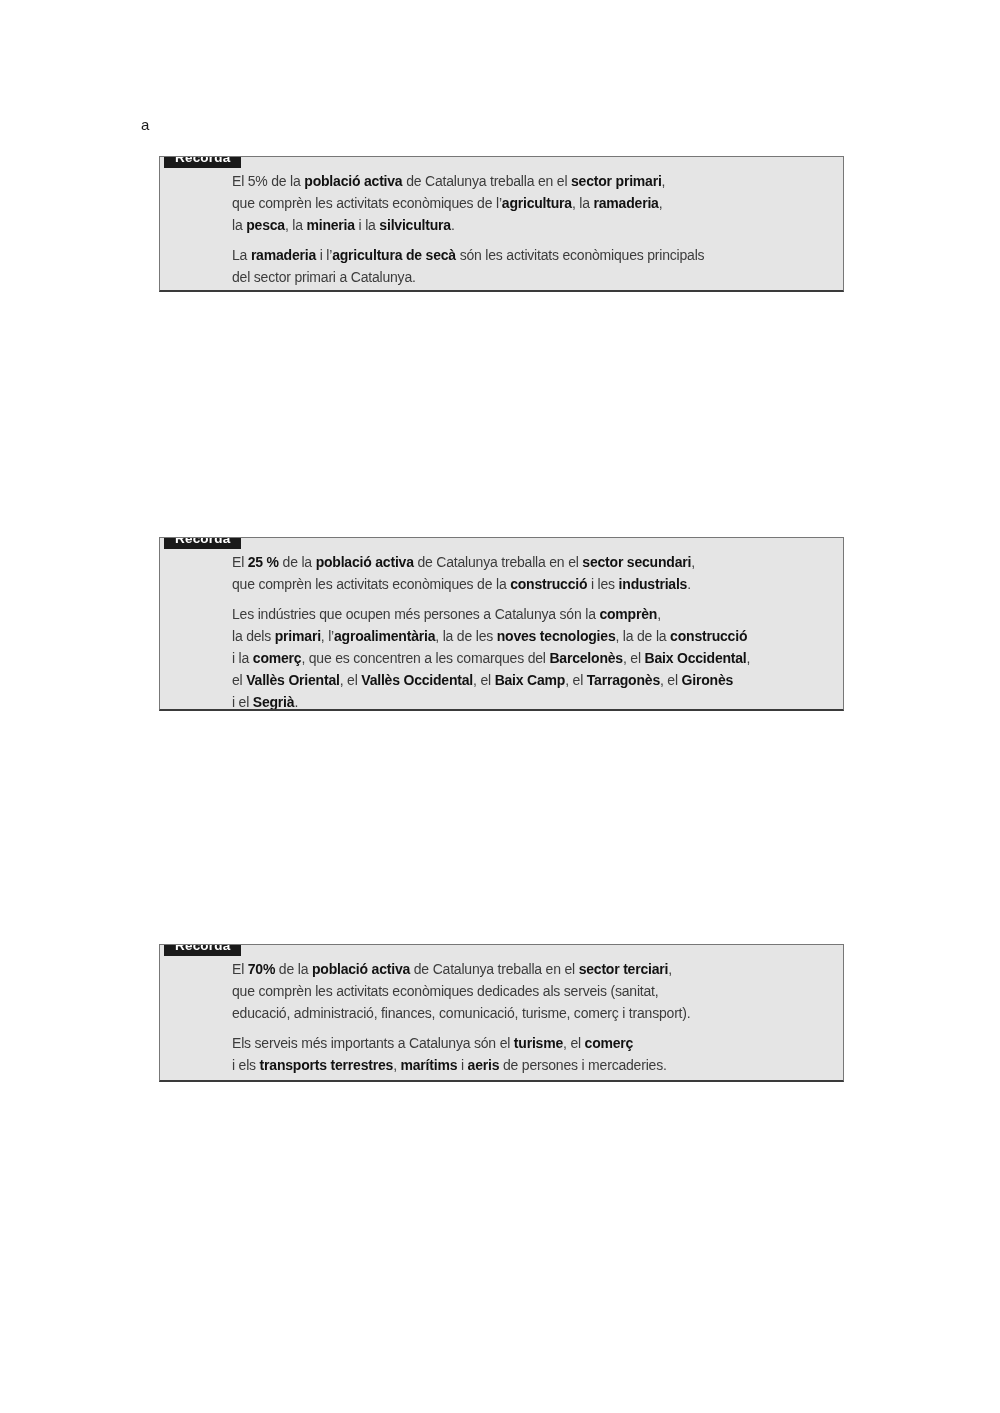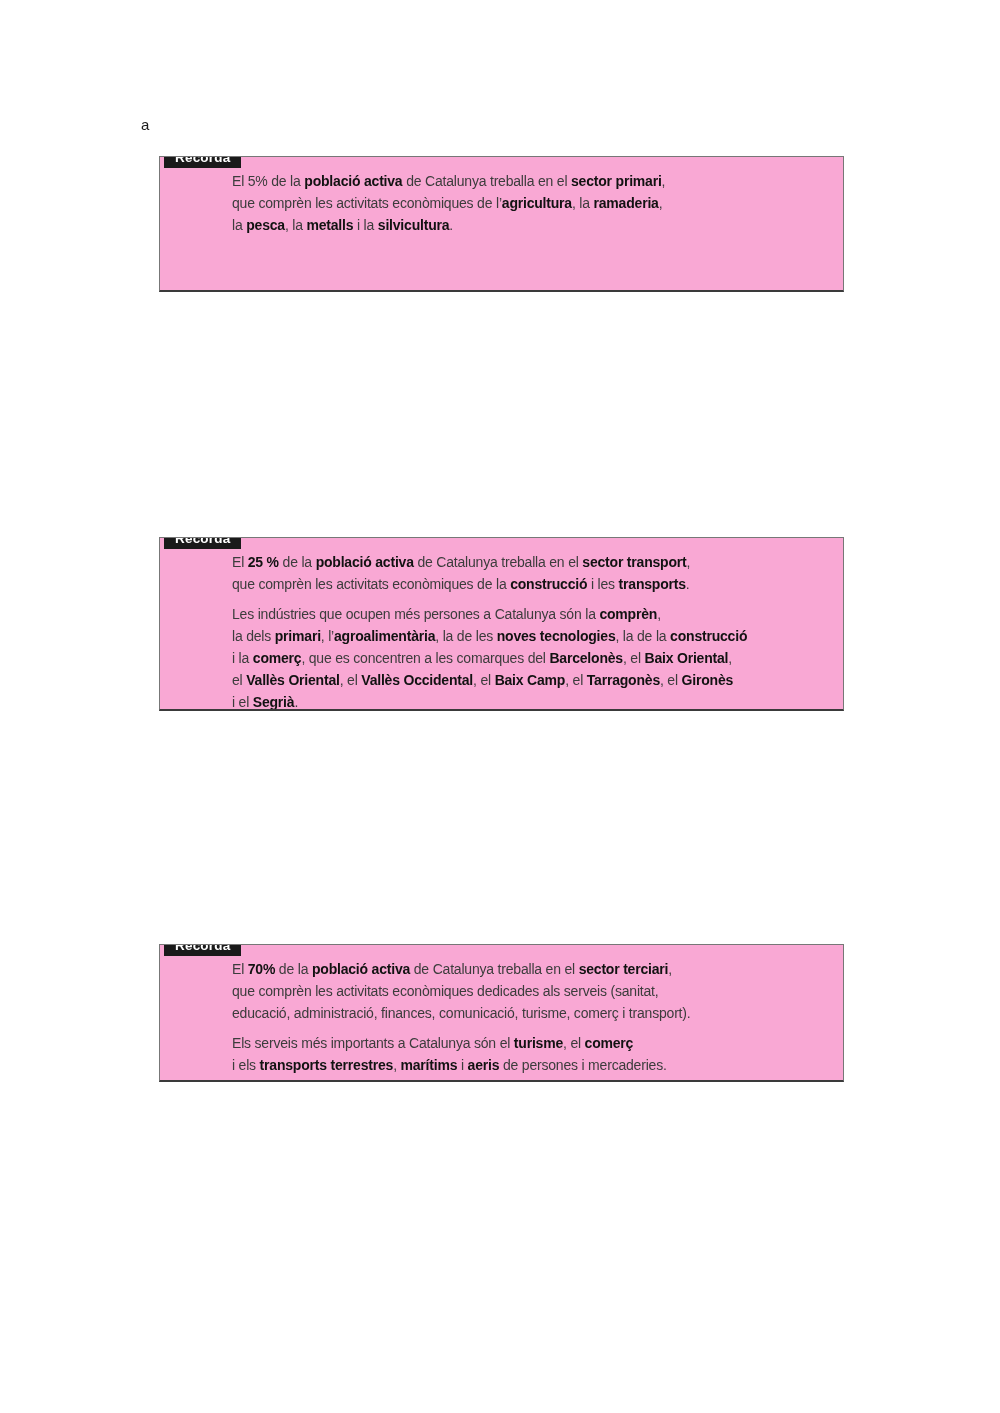--- a/index.html
+++ b/index.html
@@ -27,21 +27,21 @@
     top: 116px;
     font-size: 15px;
     color: #1b1b1b;
   }
   .recorda-box {
     position: absolute;
     left: 159px;
     width: 685px;
     border: 1px solid var(--box_border);
     border-bottom: 2px solid var(--box_border_bottom);
-    background: #f9a8d4;
+    background: #e5e5e5;
     overflow: hidden;
   }
   .box-1 { top: 156px; height: 136px; }
   .box-2 { top: 537px; height: 174px; }
   .box-3 { top: 944px; height: 138px; }
   .recorda-tab {
     position: absolute;
     top: -9px;
     left: 4px;
     height: 20px;
@@ -75,32 +75,34 @@
 
 <div class="page">
 
   <div class="marker">a</div>
 
   <section class="recorda-box box-1">
     <div class="recorda-tab">Recorda</div>
     <div class="box-content">
         <p class="para"><span>El 5% de la </span><span class="b">població activa</span><span> de Catalunya treballa en el </span><span class="b">sector primari</span><span>,
 que comprèn les activitats econòmiques de l’</span><span class="b">agricultura</span><span>, la </span><span class="b">ramaderia</span><span>,
-la </span><span class="b">pesca</span><span>, la </span><span class="b">metalls</span><span> i la </span><span class="b">silvicultura</span><span>.</span></p>
+la </span><span class="b">pesca</span><span>, la </span><span class="b">mineria</span><span> i la </span><span class="b">silvicultura</span><span>.</span></p>
+        <p class="para"><span>La </span><span class="b">ramaderia</span><span> i l’</span><span class="b">agricultura de secà</span><span> són les activitats econòmiques principals
+del sector primari a Catalunya.</span></p>
       </div>
   </section>
 
   <section class="recorda-box box-2">
     <div class="recorda-tab">Recorda</div>
     <div class="box-content">
-        <p class="para"><span>El </span><span class="b">25 %</span><span> de la </span><span class="b">població activa</span><span> de Catalunya treballa en el </span><span class="b">sector transport</span><span>,
-que comprèn les activitats econòmiques de la </span><span class="b">construcció</span><span> i les </span><span class="b">transports</span><span>.</span></p>
+        <p class="para"><span>El </span><span class="b">25 %</span><span> de la </span><span class="b">població activa</span><span> de Catalunya treballa en el </span><span class="b">sector secundari</span><span>,
+que comprèn les activitats econòmiques de la </span><span class="b">construcció</span><span> i les </span><span class="b">industrials</span><span>.</span></p>
         <p class="para"><span>Les indústries que ocupen més persones a Catalunya són la </span><span class="b">comprèn</span><span>,
 la dels </span><span class="b">primari</span><span>, l’</span><span class="b">agroalimentària</span><span>, la de les </span><span class="b">noves tecnologies</span><span>, la de la </span><span class="b">construcció</span><span>
-i la </span><span class="b">comerç</span><span>, que es concentren a les comarques del </span><span class="b">Barcelonès</span><span>, el </span><span class="b">Baix Oriental</span><span>,
+i la </span><span class="b">comerç</span><span>, que es concentren a les comarques del </span><span class="b">Barcelonès</span><span>, el </span><span class="b">Baix Occidental</span><span>,
 el </span><span class="b">Vallès Oriental</span><span>, el </span><span class="b">Vallès Occidental</span><span>, el </span><span class="b">Baix Camp</span><span>, el </span><span class="b">Tarragonès</span><span>, el </span><span class="b">Gironès</span><span>
 i el </span><span class="b">Segrià</span><span>.</span></p>
       </div>
   </section>
 
   <section class="recorda-box box-3">
     <div class="recorda-tab">Recorda</div>
     <div class="box-content">
         <p class="para"><span>El </span><span class="b">70%</span><span> de la </span><span class="b">població activa</span><span> de Catalunya treballa en el </span><span class="b">sector terciari</span><span>,
 que comprèn les activitats econòmiques dedicades als serveis (sanitat,

